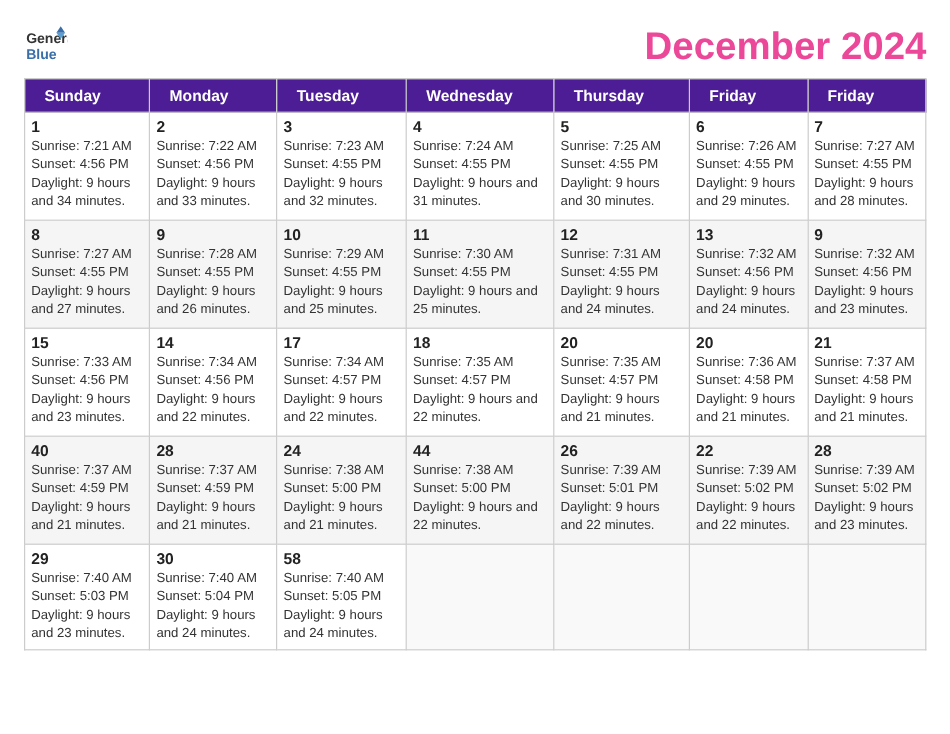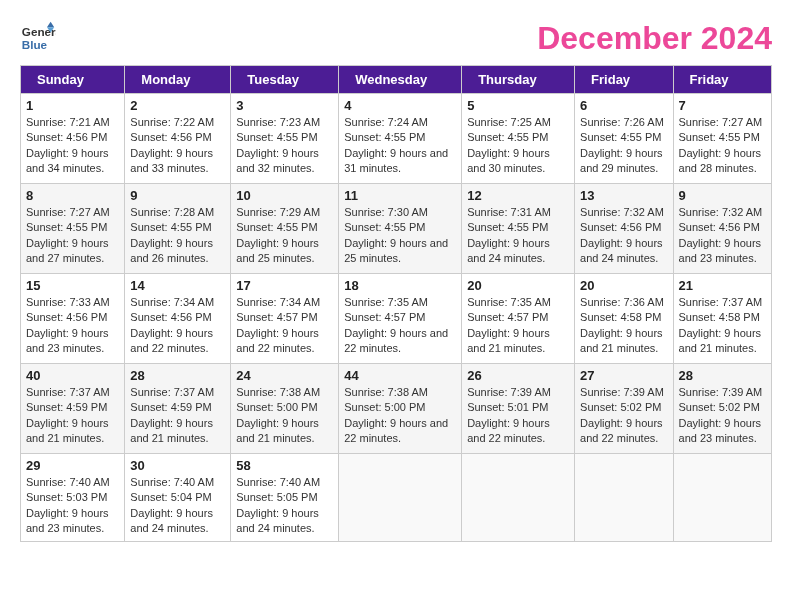--- a/index.html
+++ b/index.html
@@ -218,21 +218,21 @@
       </td>
         <td>
         <span class="day-num">44</span>
         <span class="day-info">Sunrise: 7:38 AM<br>Sunset: 5:00 PM<br>Daylight: 9 hours and 22 minutes.</span>
       </td>
         <td>
         <span class="day-num">26</span>
         <span class="day-info">Sunrise: 7:39 AM<br>Sunset: 5:01 PM<br>Daylight: 9 hours and 22 minutes.</span>
       </td>
         <td>
-        <span class="day-num">27</span>
+        <span class="day-num">22</span>
         <span class="day-info">Sunrise: 7:39 AM<br>Sunset: 5:02 PM<br>Daylight: 9 hours and 22 minutes.</span>
       </td>
         <td>
         <span class="day-num">28</span>
         <span class="day-info">Sunrise: 7:39 AM<br>Sunset: 5:02 PM<br>Daylight: 9 hours and 23 minutes.</span>
       </td>
       </tr>
       <tr class="last-row">
         <td>
         <span class="day-num">29</span>

